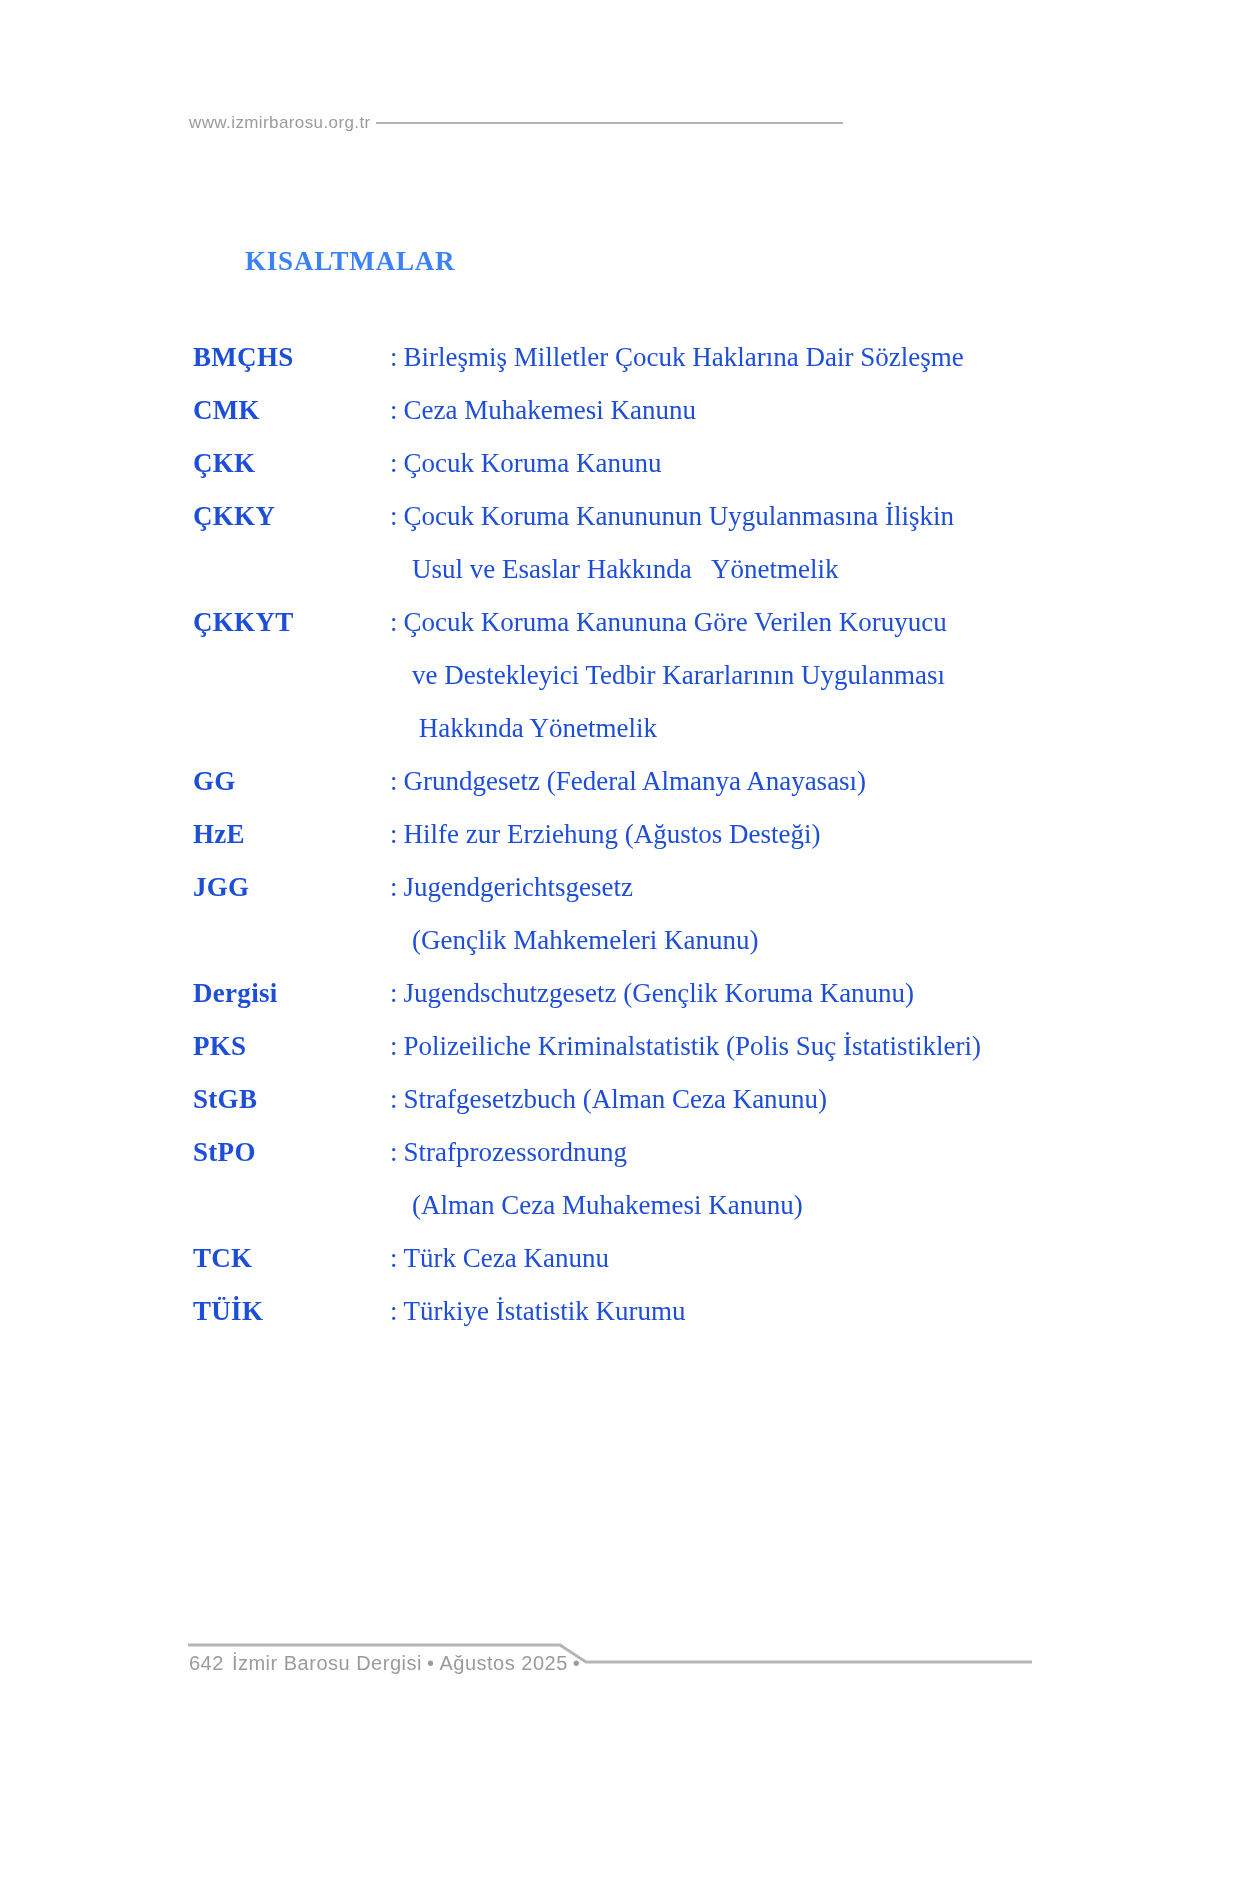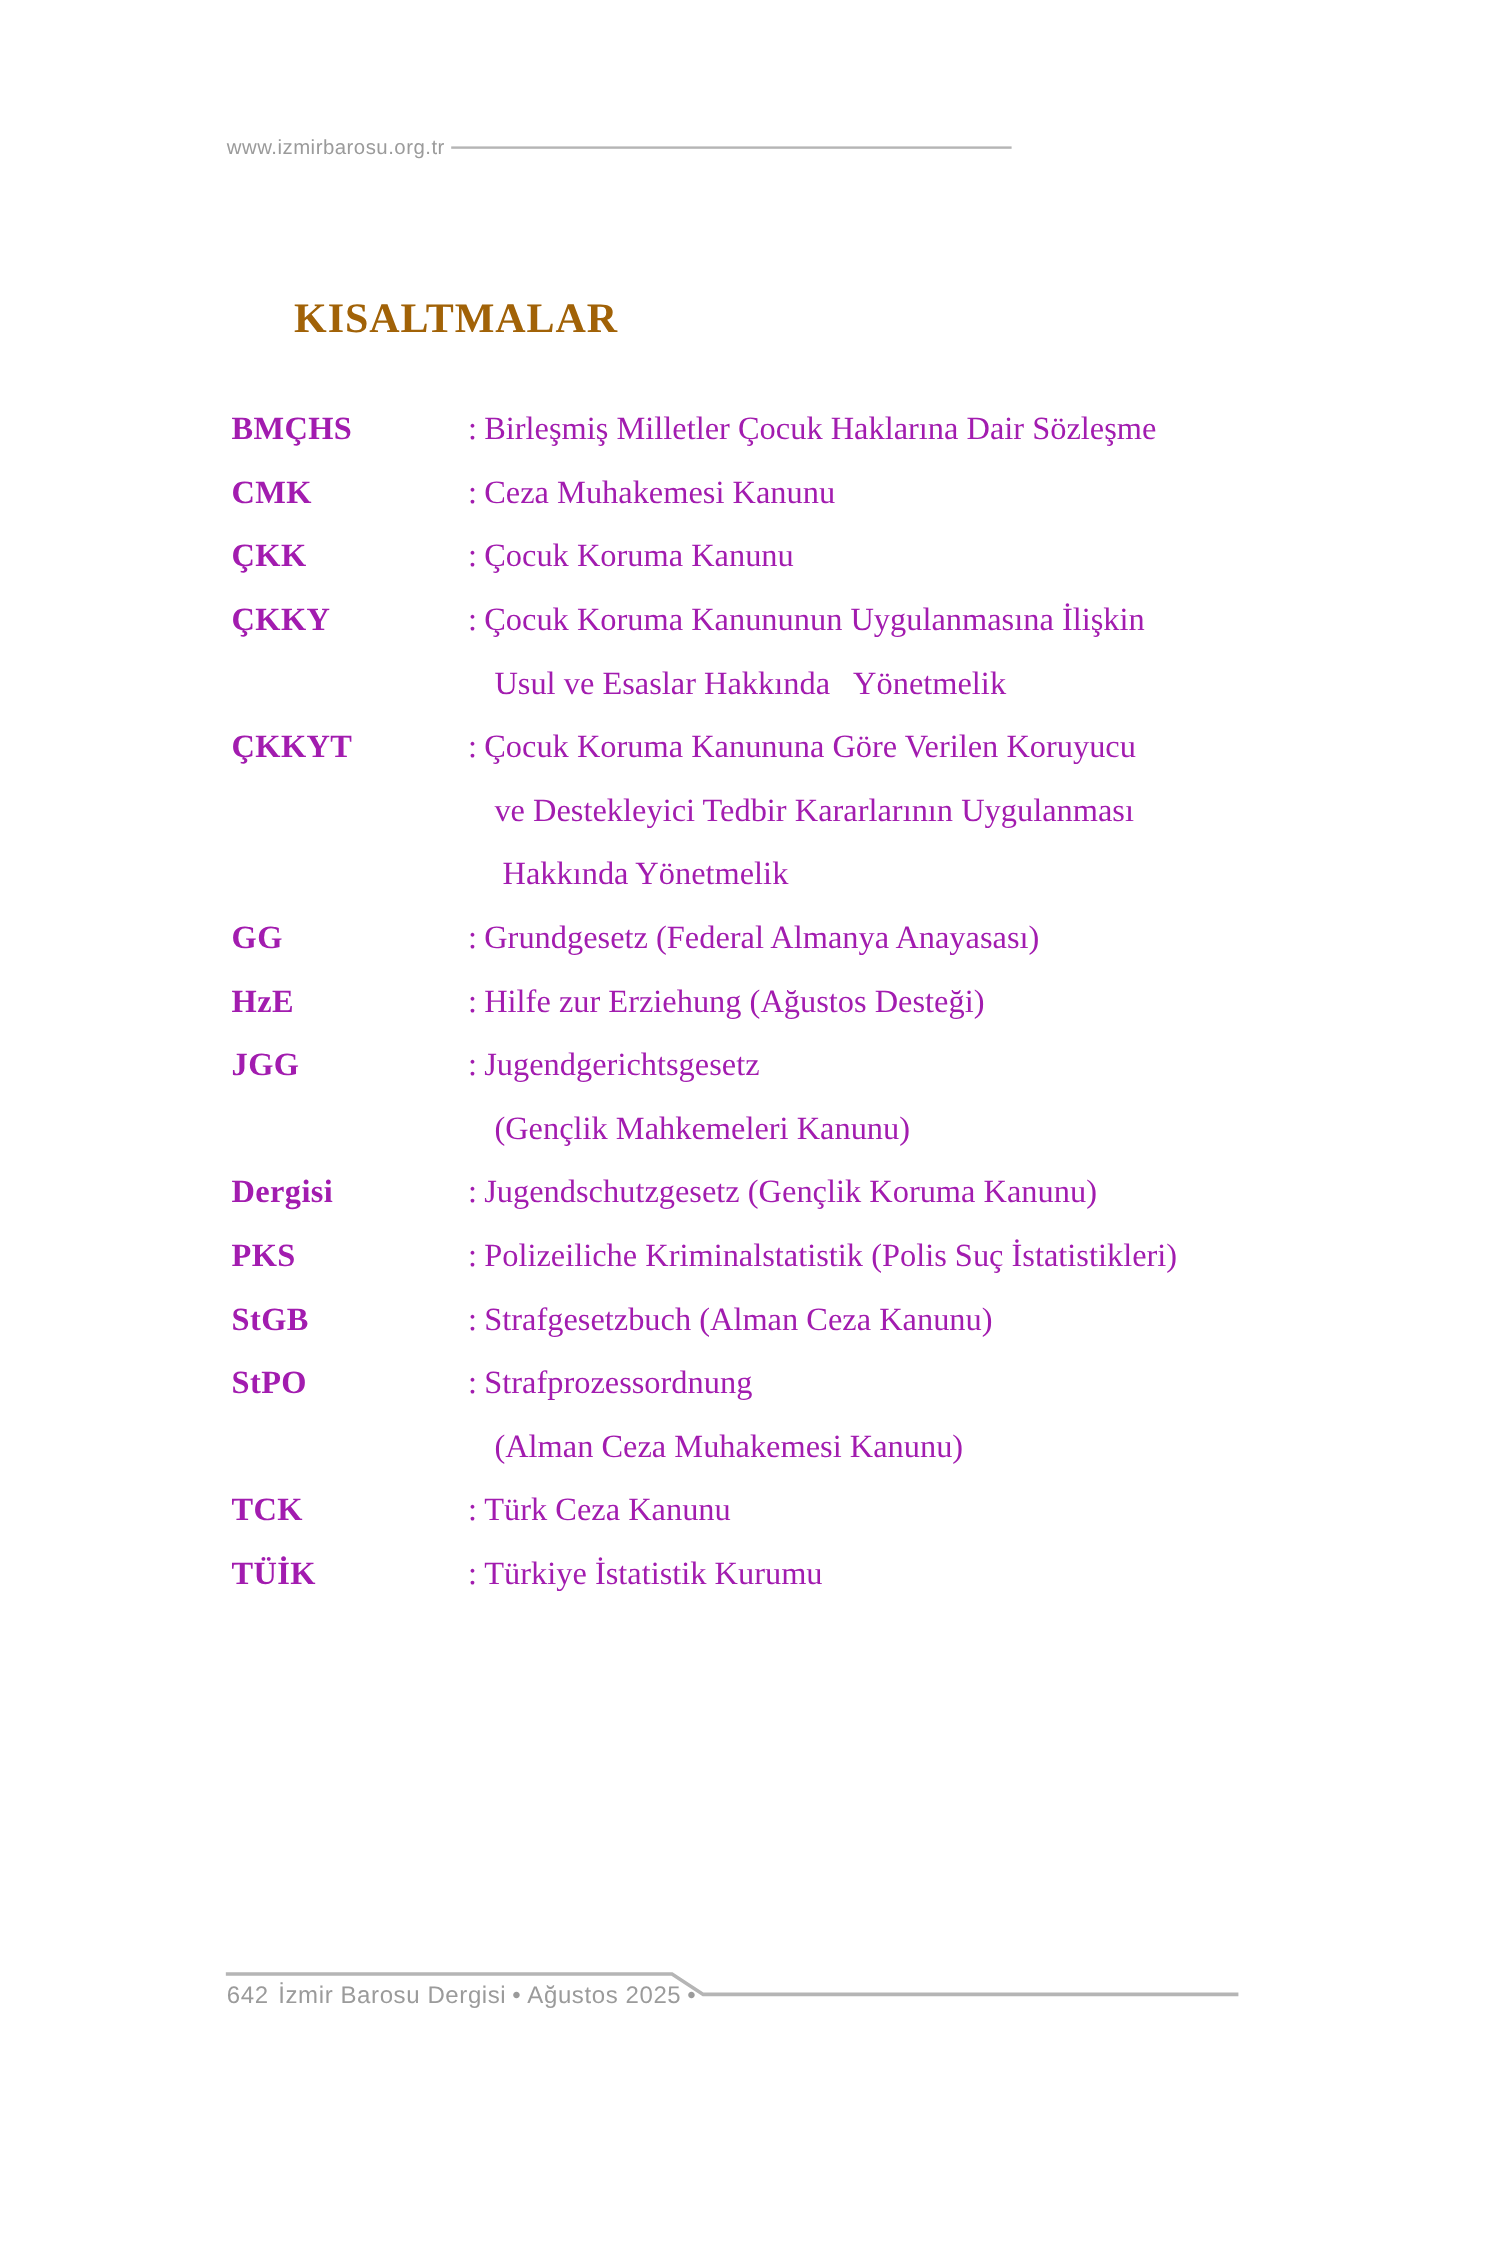--- a/index.html
+++ b/index.html
@@ -41,33 +41,33 @@
     height: 0;
     border-top: 2px solid #b5b5b5;
   }
 
   
   .page-title {
     position: absolute;
     top: 246px;
     left: 245px;
     margin: 0;
-    font-size: 35px;
+    font-size: 27px;
     font-weight: bold;
     letter-spacing: 0.8px;
-    color: #a16207;
+    color: #3b82f6;
   }
 
   
   .abbr-list {
     position: absolute;
     top: 331px;
     left: 193px;
     right: 90px;
-    color: #a21caf;
+    color: #1d4ed8;
   }
   .abbr-row {
     display: flex;
     align-items: flex-start;
   }
   .abbr-term {
     width: 197px;
     flex: 0 0 197px;
     font-weight: bold;
     font-size: 27px;

